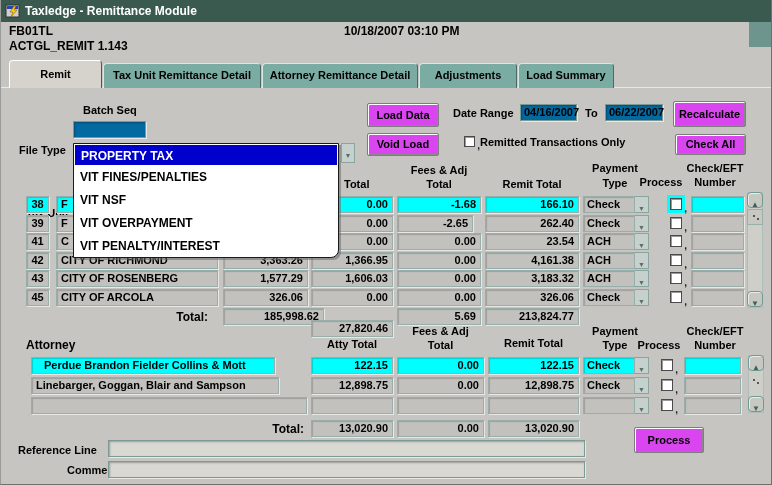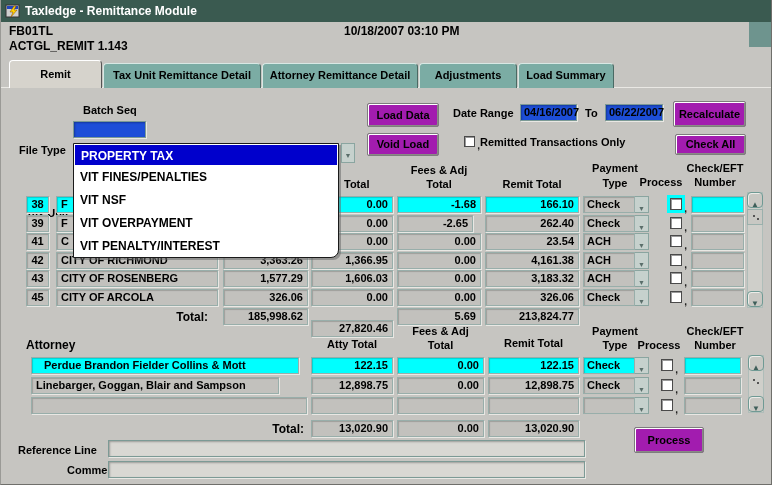--- a/index.html
+++ b/index.html
@@ -20,25 +20,25 @@
   .c { text-align:center; }
   .big { font-size:12px; }
 
   .tab { position:absolute; top:63px; height:25px; background:#7BACA4;
     border:1px solid #4A6A64; border-bottom:none; border-top-color:#D8E8E4; border-left-color:#D8E8E4;
     border-radius:4px 4px 0 0; font-size:11px; text-align:center; line-height:23px; cursor:pointer; }
   .tab.active { top:60px; height:28px; background:#D6D3CC; z-index:3;
     border-color:#fff #555 #D6D3CC #fff; line-height:26px; }
   .tabline { position:absolute; left:0; top:87px; width:772px; height:1px; background:#E9E8E4; }
 
-  .btn { position:absolute; background:#a21caf; border:1px solid #7d7d7d; border-radius:2px;
+  .btn { position:absolute; background:#d946ef; border:1px solid #7d7d7d; border-radius:2px;
     box-shadow: inset 1px 1px 0 #fff, inset -1px -1px 0 #8A8A86;
     font-size:11px; font-weight:bold; text-align:center; cursor:pointer; }
 
-  .field { position:absolute; background:#1d4ed8; border:1px solid #7C9A95;
+  .field { position:absolute; background:#0369a1; border:1px solid #7C9A95;
     box-shadow: inset 1px 1px 2px rgba(0,0,0,0.28), 1px 1px 0 #E9E8E4;
     font-size:11px; line-height:14px; padding:0 3px; }
   .field.gray { background:#D9D8D3; }
 
   .cell { position:absolute; height:17px; background:#C2C1BD; border:1px solid #98AEAA;
     box-shadow: inset 1px 1px 1px rgba(0,0,0,0.18), 1px 1px 0 #E9E8E4;
     font-size:11px; line-height:14px; padding:0 4px; white-space:nowrap; overflow:hidden; }
   .cell.numr { text-align:right; }
   .cell.ctr { text-align:center; }
   .cell.cyan { background:#00FFFF; }
@@ -125,21 +125,21 @@
   <div class="lbl c" style="left:638px; top:176px; width:44px;">Process</div>
   <div class="lbl c" style="left:685px; top:162px; width:58px;">Check/EFT</div>
   <div class="lbl c" style="left:685px; top:176px; width:58px;">Number</div>
 
   <div class="strack" style="left:746px; top:192px; height:116px;"></div>
   <div class="sbtn up" style="left:746px; top:192px;"></div>
   <div class="sthumb" style="left:746px; top:209px;"></div>
   <div class="sbtn dn" style="left:746px; top:291px;"></div>
 
   <div class="lbl big" style="left:150px; top:311px; width:57px; text-align:right;">Total:</div>
-  <div class="cell numr" style="left:222px; top:308px; width:85px;">185,998.62</div>
+  <div class="cell numr" style="left:222px; top:308px; width:101px;">185,998.62</div>
   <div class="cell numr" style="left:310px; top:320px; width:82px;">27,820.46</div>
   <div class="cell numr" style="left:396px; top:308px; width:84px;">5.69</div>
   <div class="cell numr" style="left:484px; top:308px; width:94px;">213,824.77</div>
 
   <div class="lbl big" style="left:25px; top:339px;">Attorney</div>
   <div class="lbl c" style="left:310px; top:338px; width:82px;">Atty Total</div>
   <div class="lbl c" style="left:396px; top:325px; width:87px;">Fees &amp; Adj</div>
   <div class="lbl c" style="left:396px; top:339px; width:87px;">Total</div>
   <div class="lbl c" style="left:487px; top:337px; width:91px;">Remit Total</div>
   <div class="lbl c" style="left:578px; top:325px; width:72px;">Payment</div>
@@ -242,21 +242,21 @@
     <div class="cell numr" style="left: 222px; top: 289px; width: 85px;">326.06</div>
     <div class="cell numr" style="left: 310px; top: 289px; width: 82px;">0.00</div>
     <div class="cell numr" style="left: 396px; top: 289px; width: 84px;">0.00</div>
     <div class="cell numr" style="left: 484px; top: 289px; width: 94px;">326.06</div>
     <div class="combo" style="left: 582px; top: 289px;">
       <div class="cfield">Check</div>
       <div class="carrow"></div>
     </div>
     <div class="cb" style="left: 669px; top: 291px;"></div>
     <div class="cell" style="left: 690px; top: 289px; width: 53px;"></div>
-    <div class="cell  cyan" style="left: 30px; top: 357px; width: 268px; padding-left: 12px;">Perdue Brandon Fielder Collins &amp; Mott</div>
+    <div class="cell  cyan" style="left: 30px; top: 357px; width: 244px; padding-left: 12px;">Perdue Brandon Fielder Collins &amp; Mott</div>
     <div class="cell numr cyan" style="left: 310px; top: 357px; width: 82px;">122.15</div>
     <div class="cell numr cyan" style="left: 396px; top: 357px; width: 87px;">0.00</div>
     <div class="cell numr cyan" style="left: 487px; top: 357px; width: 91px;">122.15</div>
     <div class="combo" style="left: 582px; top: 357px;">
       <div class="cfield cyan">Check</div>
       <div class="carrow"></div>
     </div>
     <div class="cb" style="left: 660px; top: 359px;"></div>
     <div class="cell cyan" style="left: 683px; top: 357px; width: 57px;"></div>
     <div class="cell " style="left: 30px; top: 377px; width: 248px;">Linebarger, Goggan, Blair and Sampson</div>

